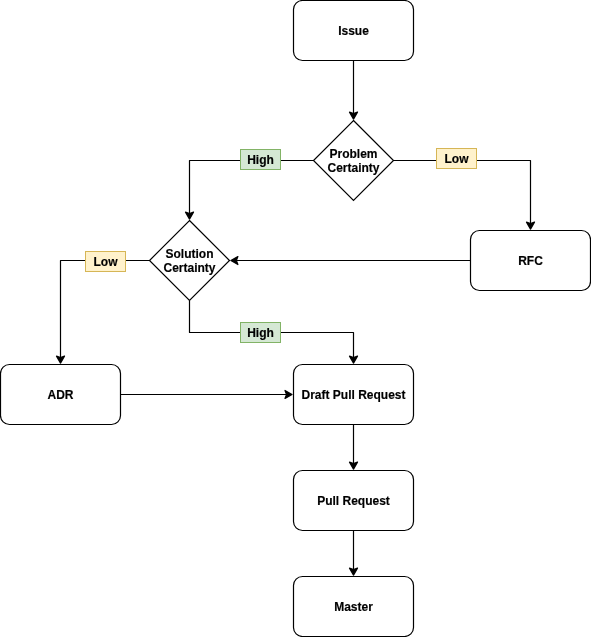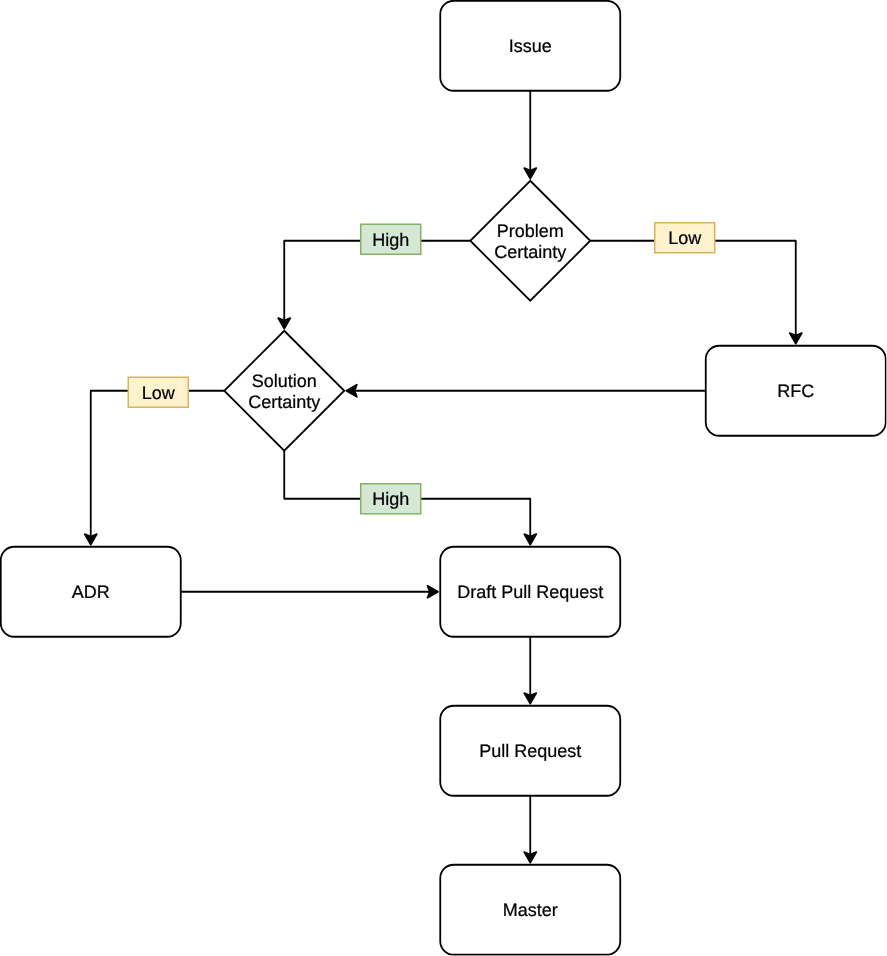--- a/index.html
+++ b/index.html
@@ -11,20 +11,21 @@
   body {
     width: 591px;
     height: 637px;
     overflow: hidden;
     font-family: "Liberation Sans", sans-serif;
   }
   #canvas-wrap {
     position: relative;
     width: 591px;
     height: 544px;
+    font-weight: bold;
   }
   #diagram {
     display: block;
     width: 591px;
     height: 637px;
   }
   .node-shape {
     fill: #ffffff;
     stroke: #000000;
     stroke-width: 1.2px;

